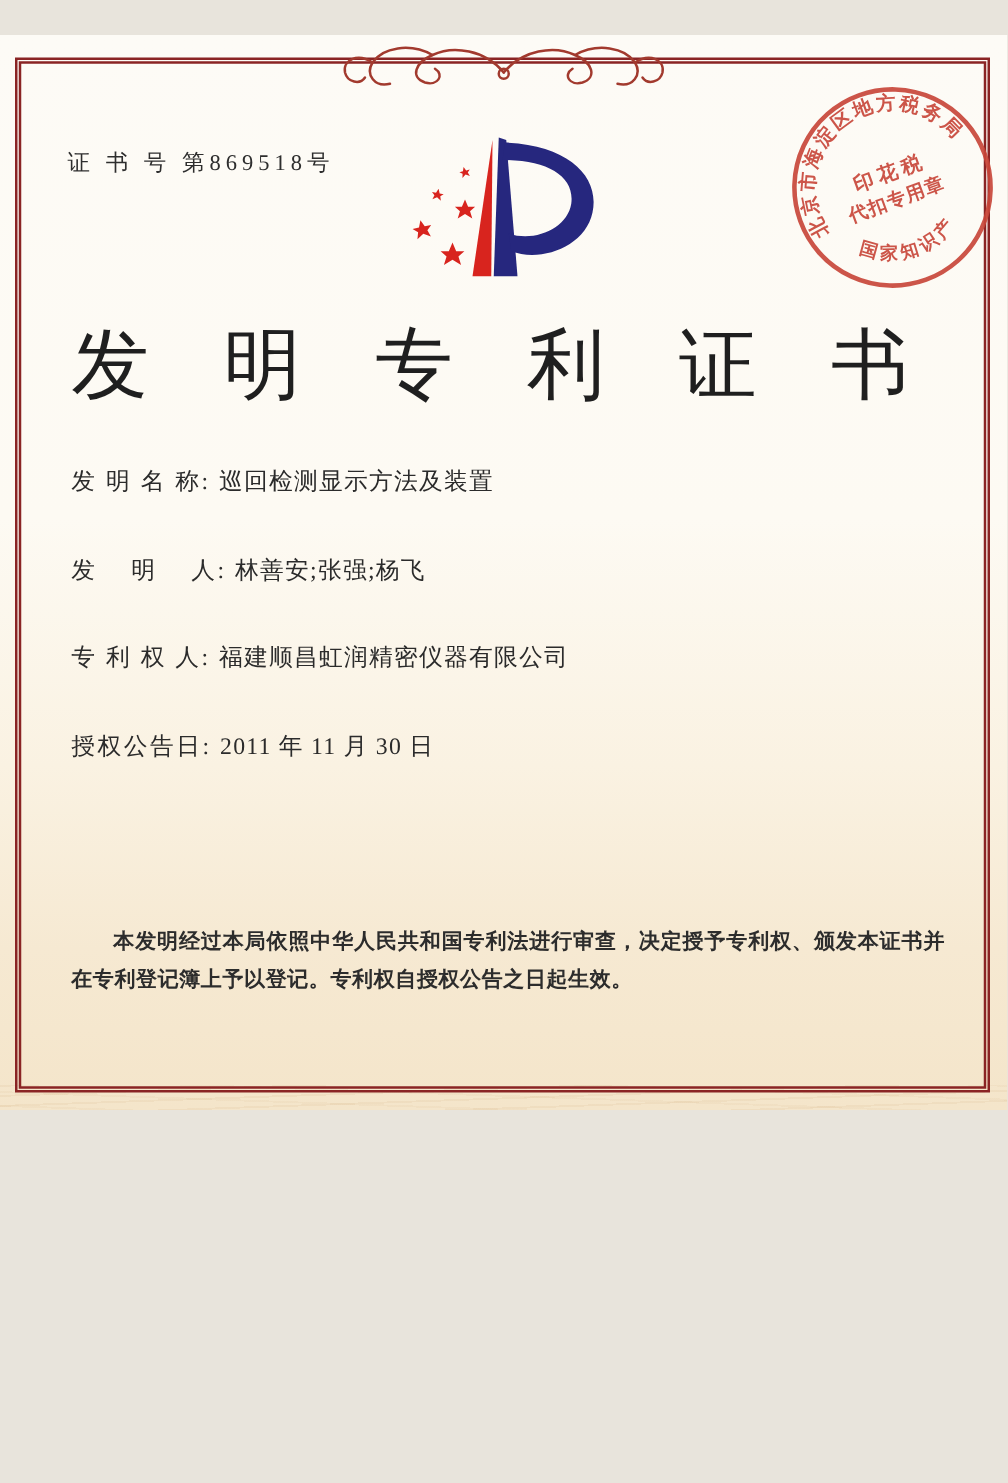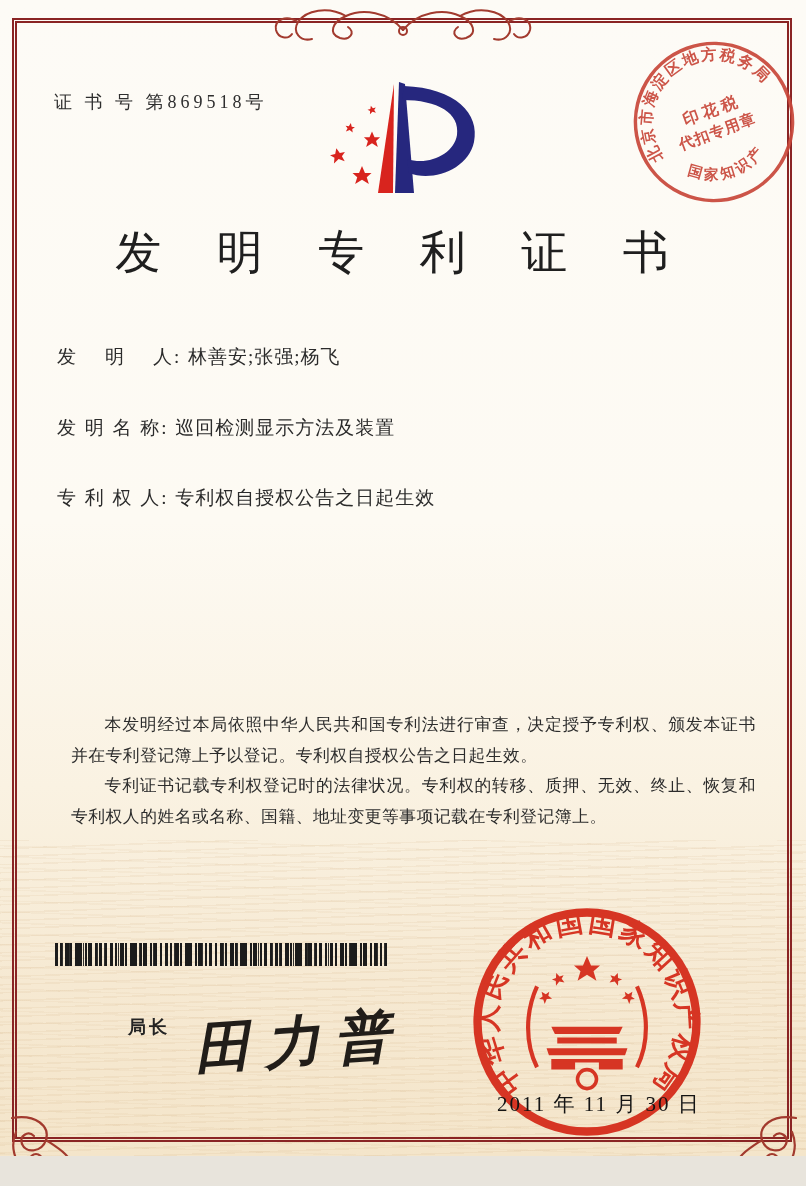--- a/index.html
+++ b/index.html
@@ -2,22 +2,23 @@
 <html><head>
 <meta charset="utf-8">
 <style>
   html,body{margin:0;padding:0;}
   body{
     width:806px;height:1186px;
     font-family:"Liberation Serif","DejaVu Serif",serif;
     background:#e8e4dc;
   }
   .page{
-    position:relative;width:806px;height:1156px;overflow:hidden;
+    position:relative;width:806px;height:860px;overflow:hidden;
     background:linear-gradient(180deg,#fdfbf6 0%,#fdfaf3 45%,#faf2e2 68%,#f6e9d2 85%,#f4e5ca 100%);
+    margin-top:28px;
   }
   .texture{
     position:absolute;left:0;right:0;top:840px;bottom:0;
     background:
       repeating-linear-gradient(178deg, rgba(196,152,98,0.10) 0 1.5px, rgba(255,255,255,0) 1.5px 8px),
       repeating-linear-gradient(182deg, rgba(196,152,98,0.07) 0 1.5px, rgba(255,255,255,0) 1.5px 11px);
     pointer-events:none;
   }
   .frame{
     position:absolute;left:12px;top:18px;right:14px;bottom:14px;
@@ -26,29 +27,29 @@
   }
   .cert-no{
     position:absolute;left:54px;top:90px;
     font-size:18px;color:#2e2e2e;letter-spacing:4px;white-space:pre;
   }
   
   .logo{position:absolute;left:298px;top:60px;width:215px;height:162px;}
   
   .title{
     position:absolute;left:0;right:0;top:222px;text-align:center;
-    font-size:46px;color:#1f1f1f;letter-spacing:22px;font-weight:500;white-space:pre;
+    font-size:62px;color:#1f1f1f;letter-spacing:22px;font-weight:500;white-space:pre;
   }
   
   .fields{position:absolute;left:57px;top:344px;right:40px;}
   .field-row{font-size:19px;color:#2b2b2b;margin-bottom:44.5px;white-space:pre;}
   .field-row .lbl{letter-spacing:2px;}
   .field-row .val{letter-spacing:1px;}
   
-  .body-text{position:absolute;left:71px;right:50px;top:710px;}
+  .body-text{position:absolute;left:57px;right:50px;top:710px;font-weight:bold;}
   .body-text p{
     margin:0;padding:0;font-size:16.8px;line-height:1.83;color:#2c2c2c;
     text-align:justify;text-indent:2em;letter-spacing:0.5px;
   }
   
   .barcode{
     position:absolute;left:55px;top:943px;width:332px;height:23px;
     background:
       repeating-linear-gradient(90deg,#1b1b1b 0 2px,transparent 2px 5px),
       repeating-linear-gradient(90deg,#1b1b1b 0 3px,transparent 3px 11px),
@@ -145,28 +146,28 @@
     <use href="#star" transform="translate(74,50) scale(0.45) rotate(-15)" fill="#d8241e"></use>
     <use href="#star" transform="translate(52,68) scale(0.5) rotate(10)" fill="#d8241e"></use>
     <use href="#star" transform="translate(74,80) scale(0.85)" fill="#d8241e"></use>
     <use href="#star" transform="translate(40,96) scale(0.8) rotate(-12)" fill="#d8241e"></use>
     <use href="#star" transform="translate(64,116) scale(1.0)" fill="#d8241e"></use>
   </svg>
 
   <div class="title">发 明 专 利 证 书</div>
 
   <div class="fields">
+    <div class="field-row"><span class="lbl">发 明 名 称: </span><span class="val">巡回检测显示方法及装置</span></div>
     <div class="field-row"><span class="lbl">发    明    人: </span><span class="val">林善安;张强;杨飞</span></div>
-    <div class="field-row"><span class="lbl">发 明 名 称: </span><span class="val">巡回检测显示方法及装置</span></div>
-    <div class="field-row"><span class="lbl">专 利 权 人: </span><span class="val">专利权自授权公告之日起生效</span></div>
+    <div class="field-row"><span class="lbl">专 利 权 人: </span><span class="val">福建顺昌虹润精密仪器有限公司</span></div>
+    <div class="field-row"><span class="lbl">授权公告日: </span><span class="val">2011 年 11 月 30 日</span></div>
   </div>
 
   <div class="body-text">
     <p>本发明经过本局依照中华人民共和国专利法进行审查，决定授予专利权、颁发本证书并在专利登记簿上予以登记。专利权自授权公告之日起生效。</p>
-    <p>专利证书记载专利权登记时的法律状况。专利权的转移、质押、无效、终止、恢复和专利权人的姓名或名称、国籍、地址变更等事项记载在专利登记簿上。</p>
   </div>
 
   <div class="barcode"></div>
 
   <div class="sig">
     <span class="sig-title">局长</span>
     <span class="sig-name">田力普</span>
   </div>
 
   <svg class="big-seal" viewBox="0 0 200 200">

